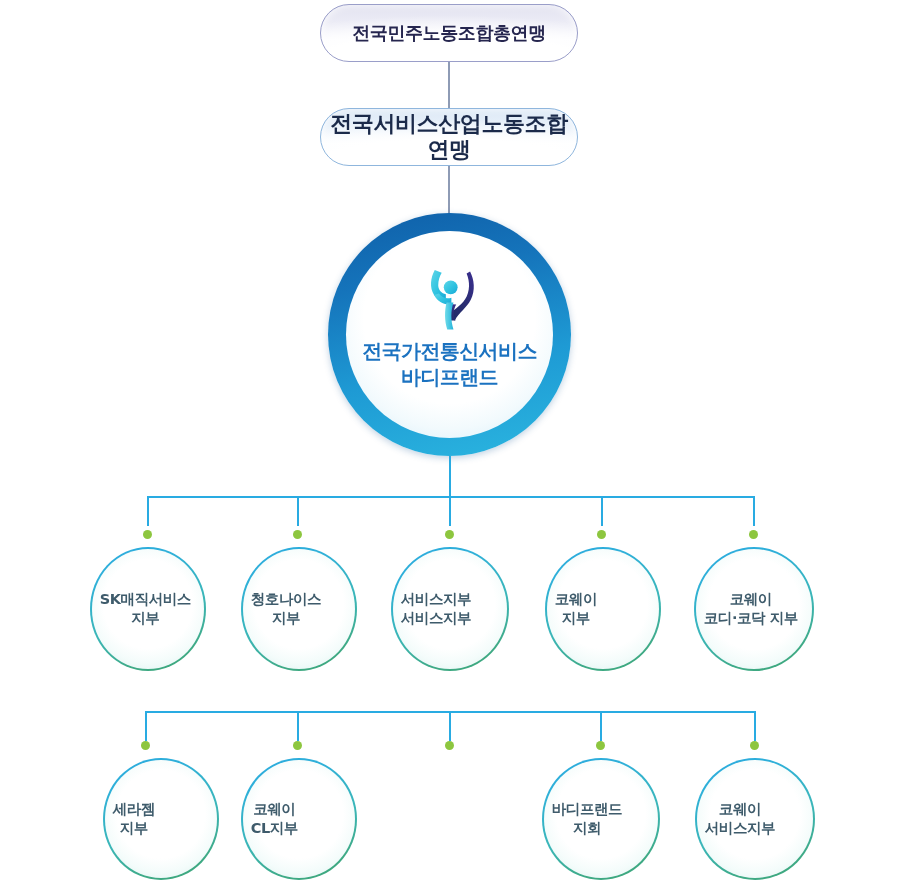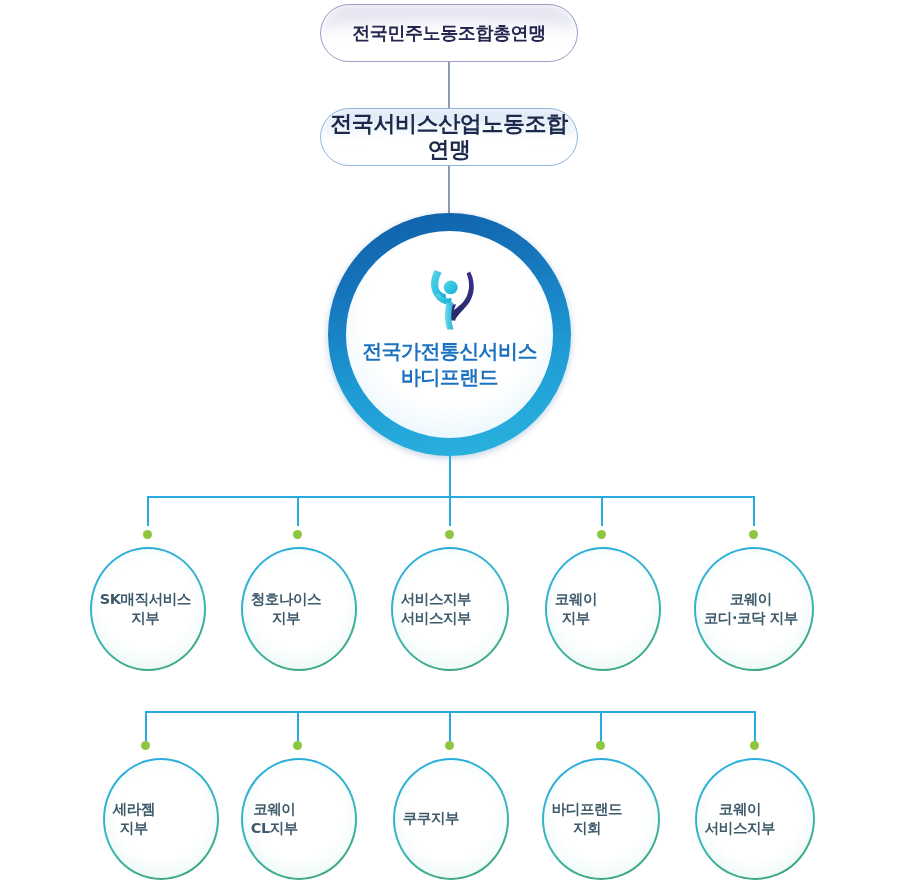--- a/index.html
+++ b/index.html
@@ -319,29 +319,20 @@
   <div class="branch" style="left:241px; top:758px; width:116px; height:122px;">
     <div class="branch-ring"></div>
     <div class="branch-face">
       <div class="branch-label">
         <div>코웨이</div>
         <div>CL지부</div>
       </div>
     </div>
   </div>
 
-  <div class="branch" style="left:393px; top:758px; width:116px; height:122px;">
-    <div class="branch-ring"></div>
-    <div class="branch-face">
-      <div class="branch-label">
-        <div>쿠쿠지부</div>
-        <div></div>
-      </div>
-    </div>
-  </div>
 
   <div class="branch" style="left:542px; top:758px; width:118px; height:122px;">
     <div class="branch-ring"></div>
     <div class="branch-face">
       <div class="branch-label">
         <div>바디프랜드</div>
         <div>지회</div>
       </div>
     </div>
   </div>

